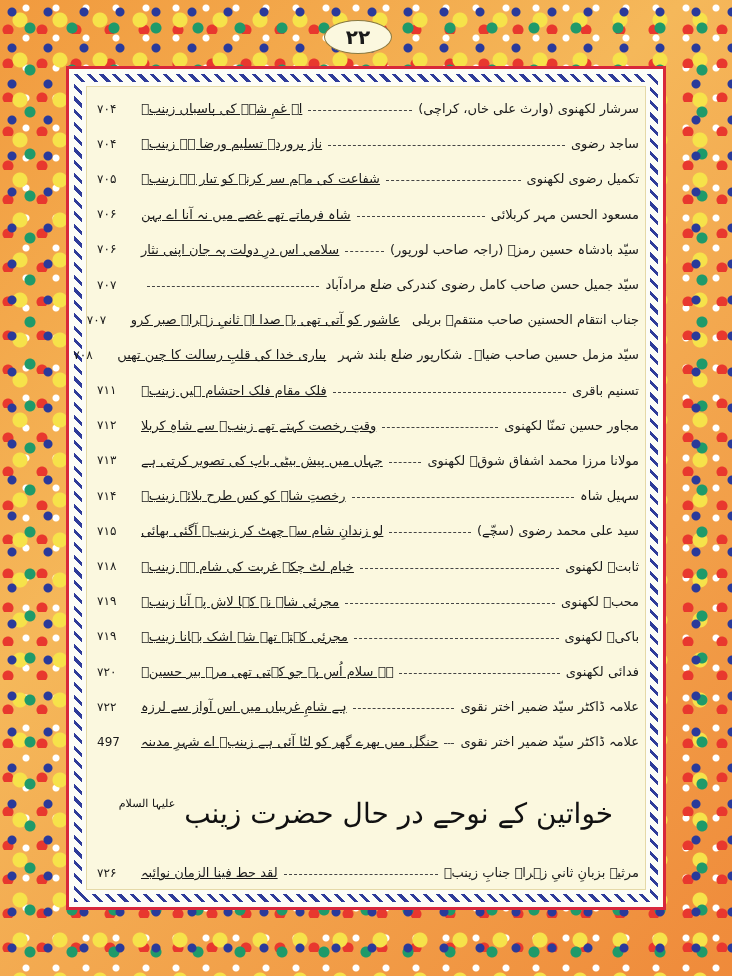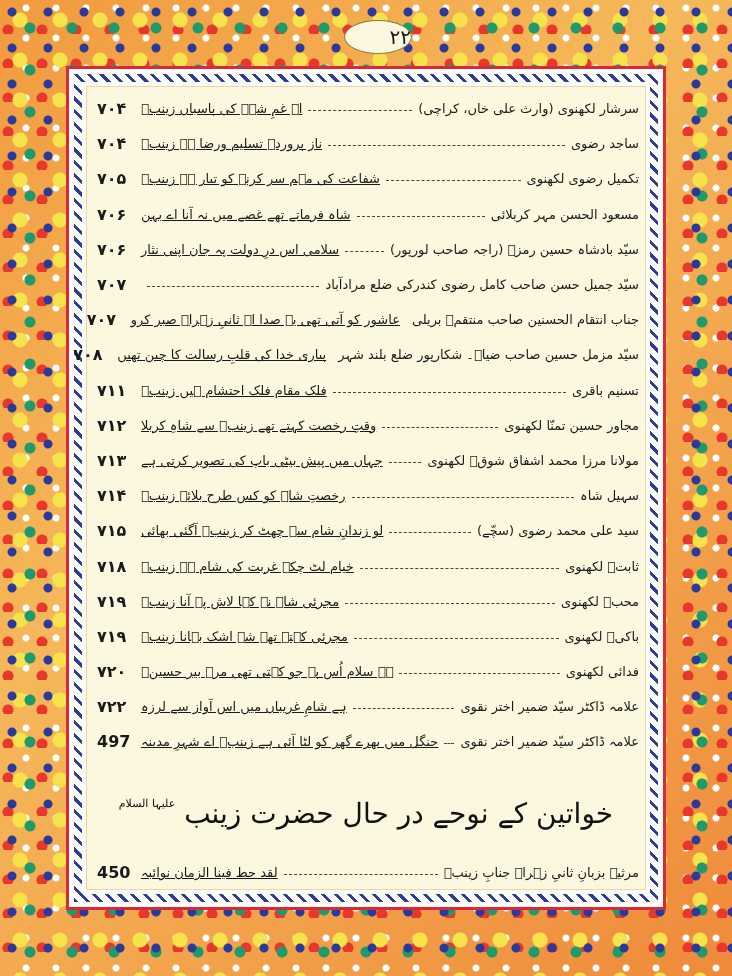--- a/index.html
+++ b/index.html
@@ -15,27 +15,27 @@
   }
   .frame-red { position:absolute; left:66px; top:66px; width:600px; height:844px; border:3px solid #d8283a; background:#fdfdf7; box-sizing:border-box; }
   .rope { position:absolute; left:74px; top:74px; width:584px; height:828px; box-sizing:border-box;
     border:8px solid transparent;
     background:
       repeating-linear-gradient(45deg, #2f3c9a 0 3px, transparent 3px 9px) border-box;
     -webkit-mask: linear-gradient(#000 0 0) border-box, linear-gradient(#000 0 0) padding-box;
     -webkit-mask-composite: xor; mask-composite: exclude;
   }
   .content { position:absolute; left:86px; top:86px; width:560px; height:804px; background:#fbf8df; border:1px solid #e5d9a8; box-sizing:border-box; }
-  .page-num { position:absolute; left:344px; top:20px; width:66px; height:32px; border-radius:50%; background:#fbf8df; border:1px solid #8a7a40; display:flex; align-items:center; justify-content:flex-end; font-size:20px; font-weight:normal; color:#1a1a1a; }
+  .page-num { position:absolute; left:324px; top:20px; width:66px; height:32px; border-radius:50%; background:#fbf8df; border:1px solid #8a7a40; display:flex; align-items:center; justify-content:center; font-size:20px; font-weight:bold; color:#1a1a1a; }
   .rows { position:absolute; left:10px; right:6px; top:4px; }
   .row { position:relative; height:35.2px; display:flex; direction:rtl; align-items:center; font-size:13px; color:#1a1a1a; font-family:"DejaVu Sans", sans-serif; white-space:nowrap; }
   .author { flex:0 0 auto; }
   .dash { flex:1 1 auto; border-bottom:1px dashed #444; margin:0 6px; height:0; position:relative; top:2px; }
   .title { flex:0 0 auto;text-decoration:underline; }
-  .pg { flex:0 0 44px; text-align:left; font-size:16px; direction:rtl;font-weight:bold; }
+  .pg { flex:0 0 44px; text-align:left; font-size:12px; direction:rtl; }
   .section-heading { position:absolute; left:0; right:0; top:710px; text-align:center; direction:rtl; font-family:"DejaVu Serif", serif; font-size:28px; color:#111; }
   .section-heading .honor { font-size:11px; vertical-align:top; }
   .final-row { position:absolute; left:10px; right:6px; top:768px; }
 </style>
 </head>
 <body>
 
 <div class="page">
   <div class="page-num">
     <span>۲۲</span>
@@ -164,17 +164,17 @@
     <div class="section-heading">
       <span>خواتین کے نوحے در حال حضرت زینب</span>
       <span class="honor">علیہا السلام</span>
     </div>
 
     <div class="final-row">
       <div class="row">
           <span class="author">مرثیہ بزبانِ ثانیِ زہراؑ جنابِ زینبؑ</span>
           <span class="dash"></span>
           <span class="title">لقد حط فینا الزمان نوائبہ</span>
-          <span class="pg">450</span>
+          <span class="pg">۷۲۶</span>
         </div>
     </div>
   </div>
 </div>
 
 </body></html>

